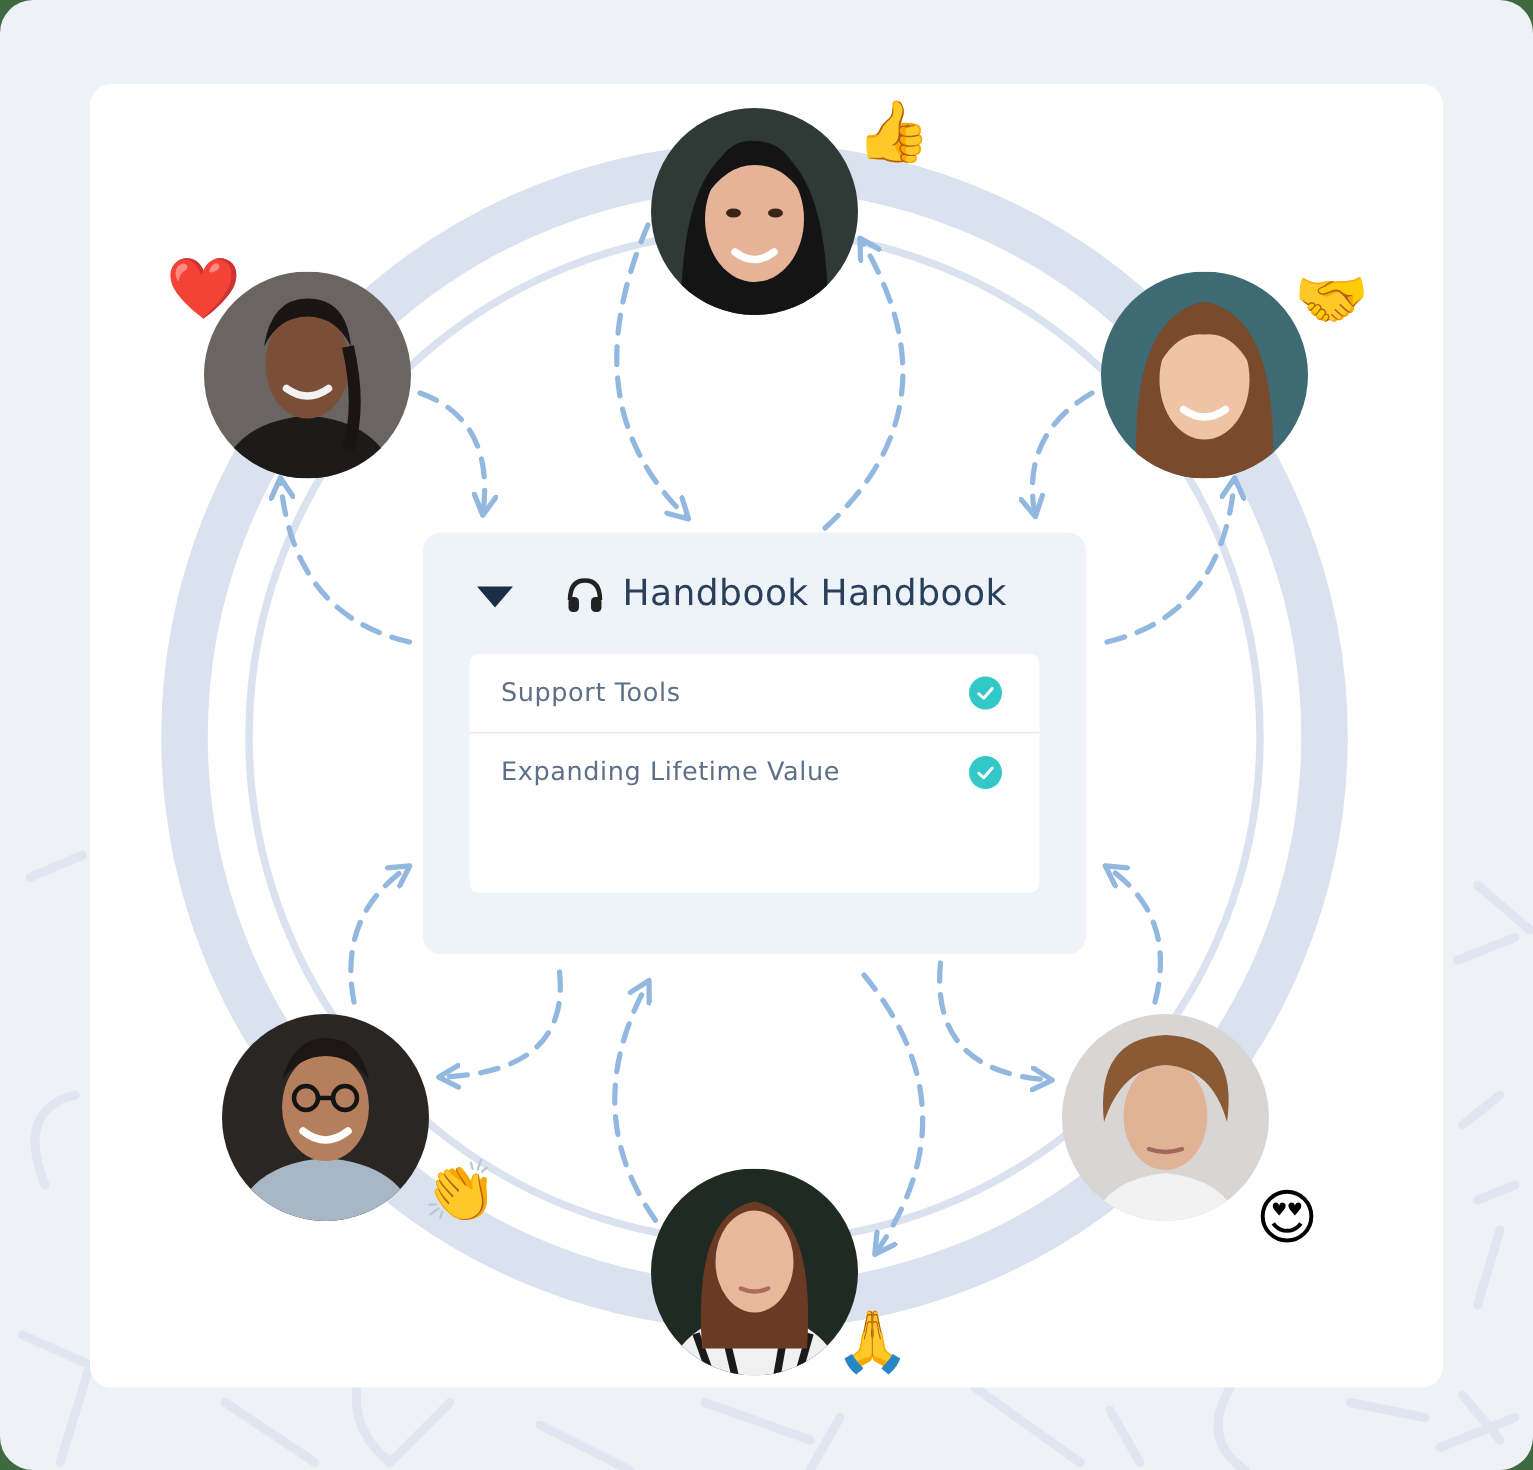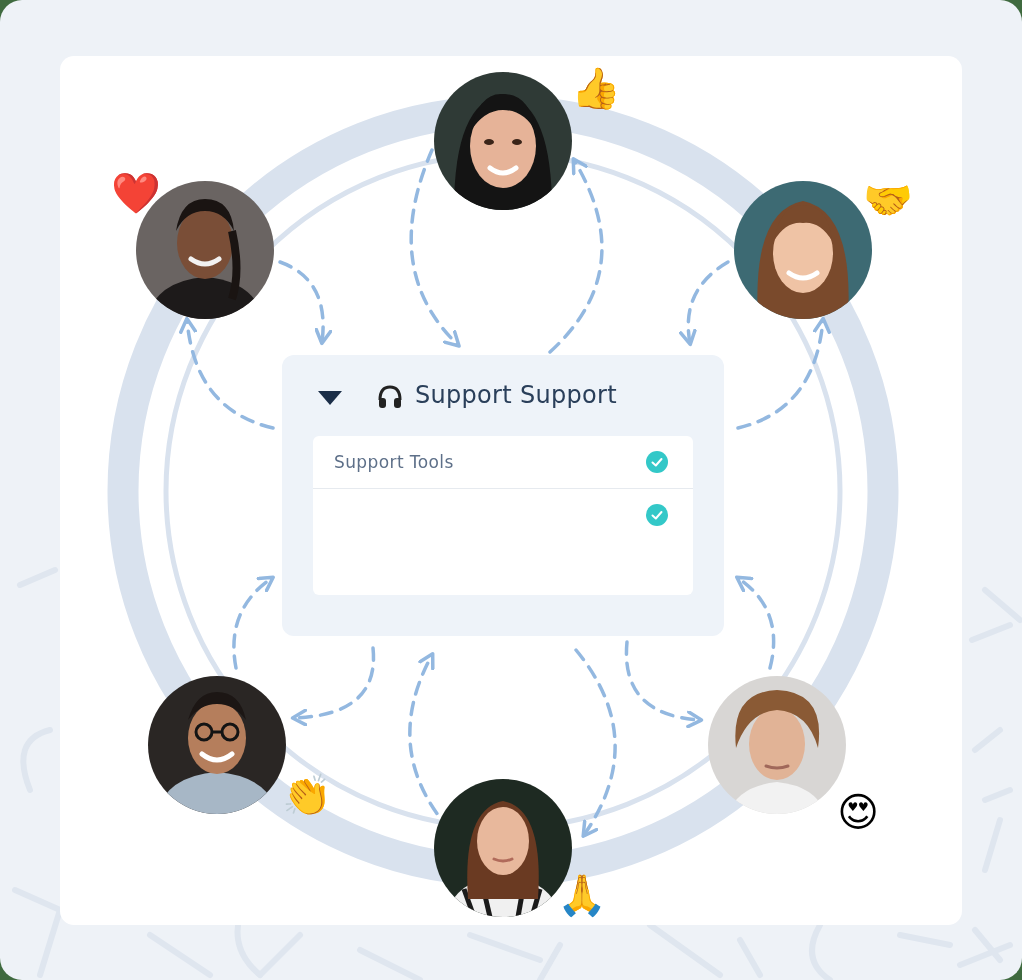--- a/index.html
+++ b/index.html
@@ -164,32 +164,33 @@
   <div class="panel">
     <div class="panel-head">
       <span class="caret"></span>
       <span class="head-icon">
         <svg width="28" height="28" viewBox="0 0 28 28">
           <path d="M4 17 Q4 4 14 4 Q24 4 24 17" fill="none" stroke="#222" stroke-width="3"></path>
           <rect x="3" y="15" width="7" height="10" rx="3" fill="#222"></rect>
           <rect x="18" y="15" width="7" height="10" rx="3" fill="#222"></rect>
         </svg>
       </span>
-      <span class="panel-title">Support Support</span>
+      <span class="panel-title">Handbook Handbook</span>
     </div>
     <div class="list">
       <div class="row">
         <span class="row-label">Support Tools</span>
         <span class="check">
           <svg width="22" height="22" viewBox="0 0 22 22">
               <path d="M6.5 11.5 L9.8 14.5 L15.5 8" fill="none" stroke="#fff" stroke-width="2" stroke-linecap="round" stroke-linejoin="round"></path>
             </svg>
         </span>
       </div>
       <div class="row">
+        <span class="row-label">Expanding Lifetime Value</span>
         <span class="check">
           <svg width="22" height="22" viewBox="0 0 22 22">
               <path d="M6.5 11.5 L9.8 14.5 L15.5 8" fill="none" stroke="#fff" stroke-width="2" stroke-linecap="round" stroke-linejoin="round"></path>
             </svg>
         </span>
       </div>
     </div>
   </div>
 </div>
 

